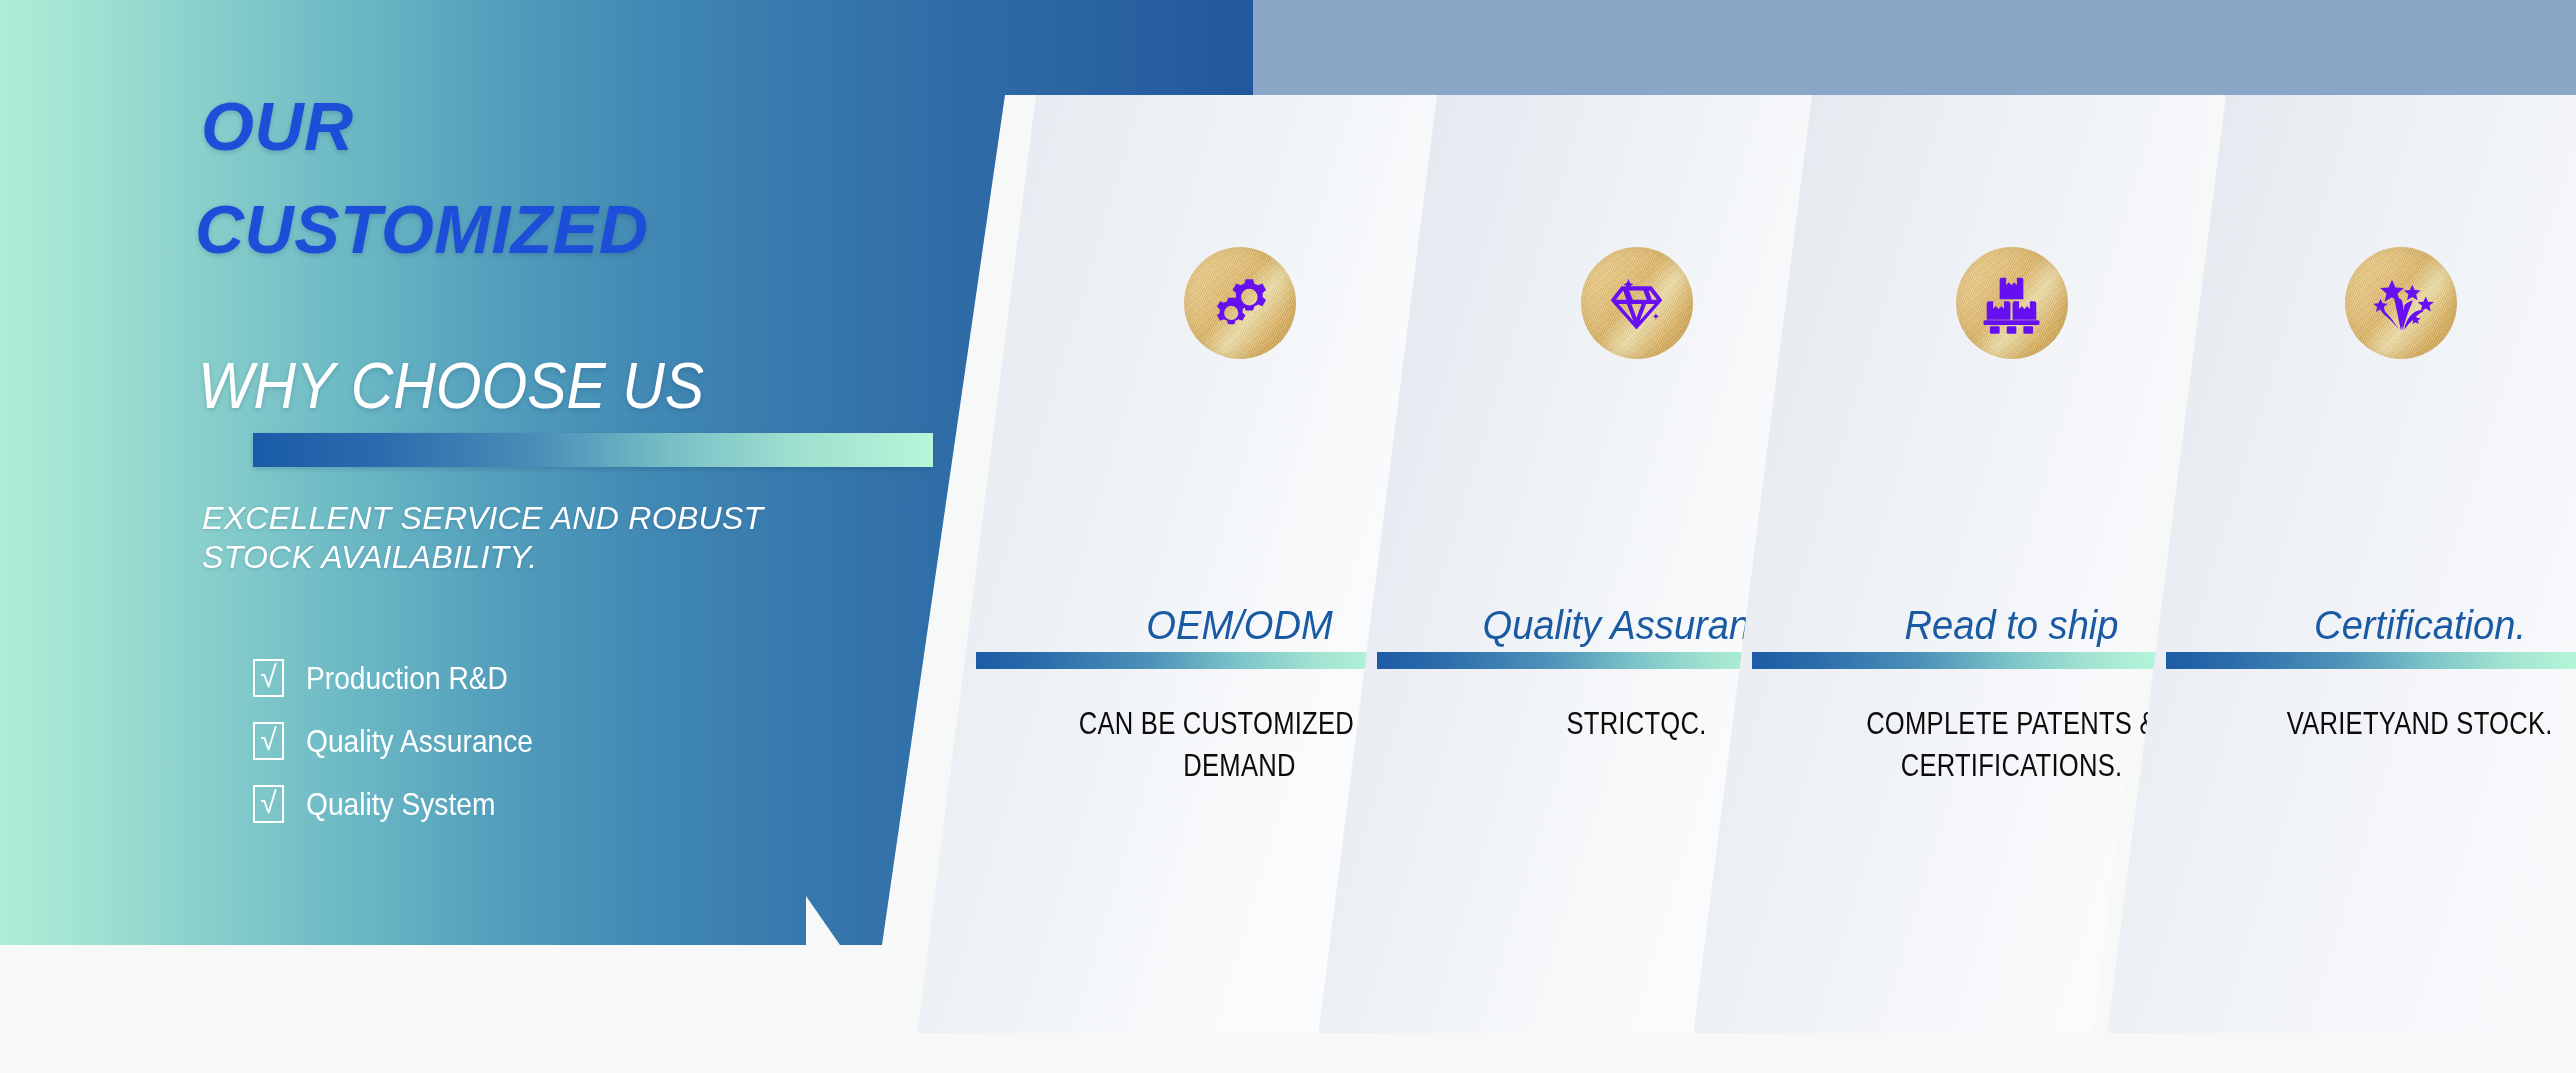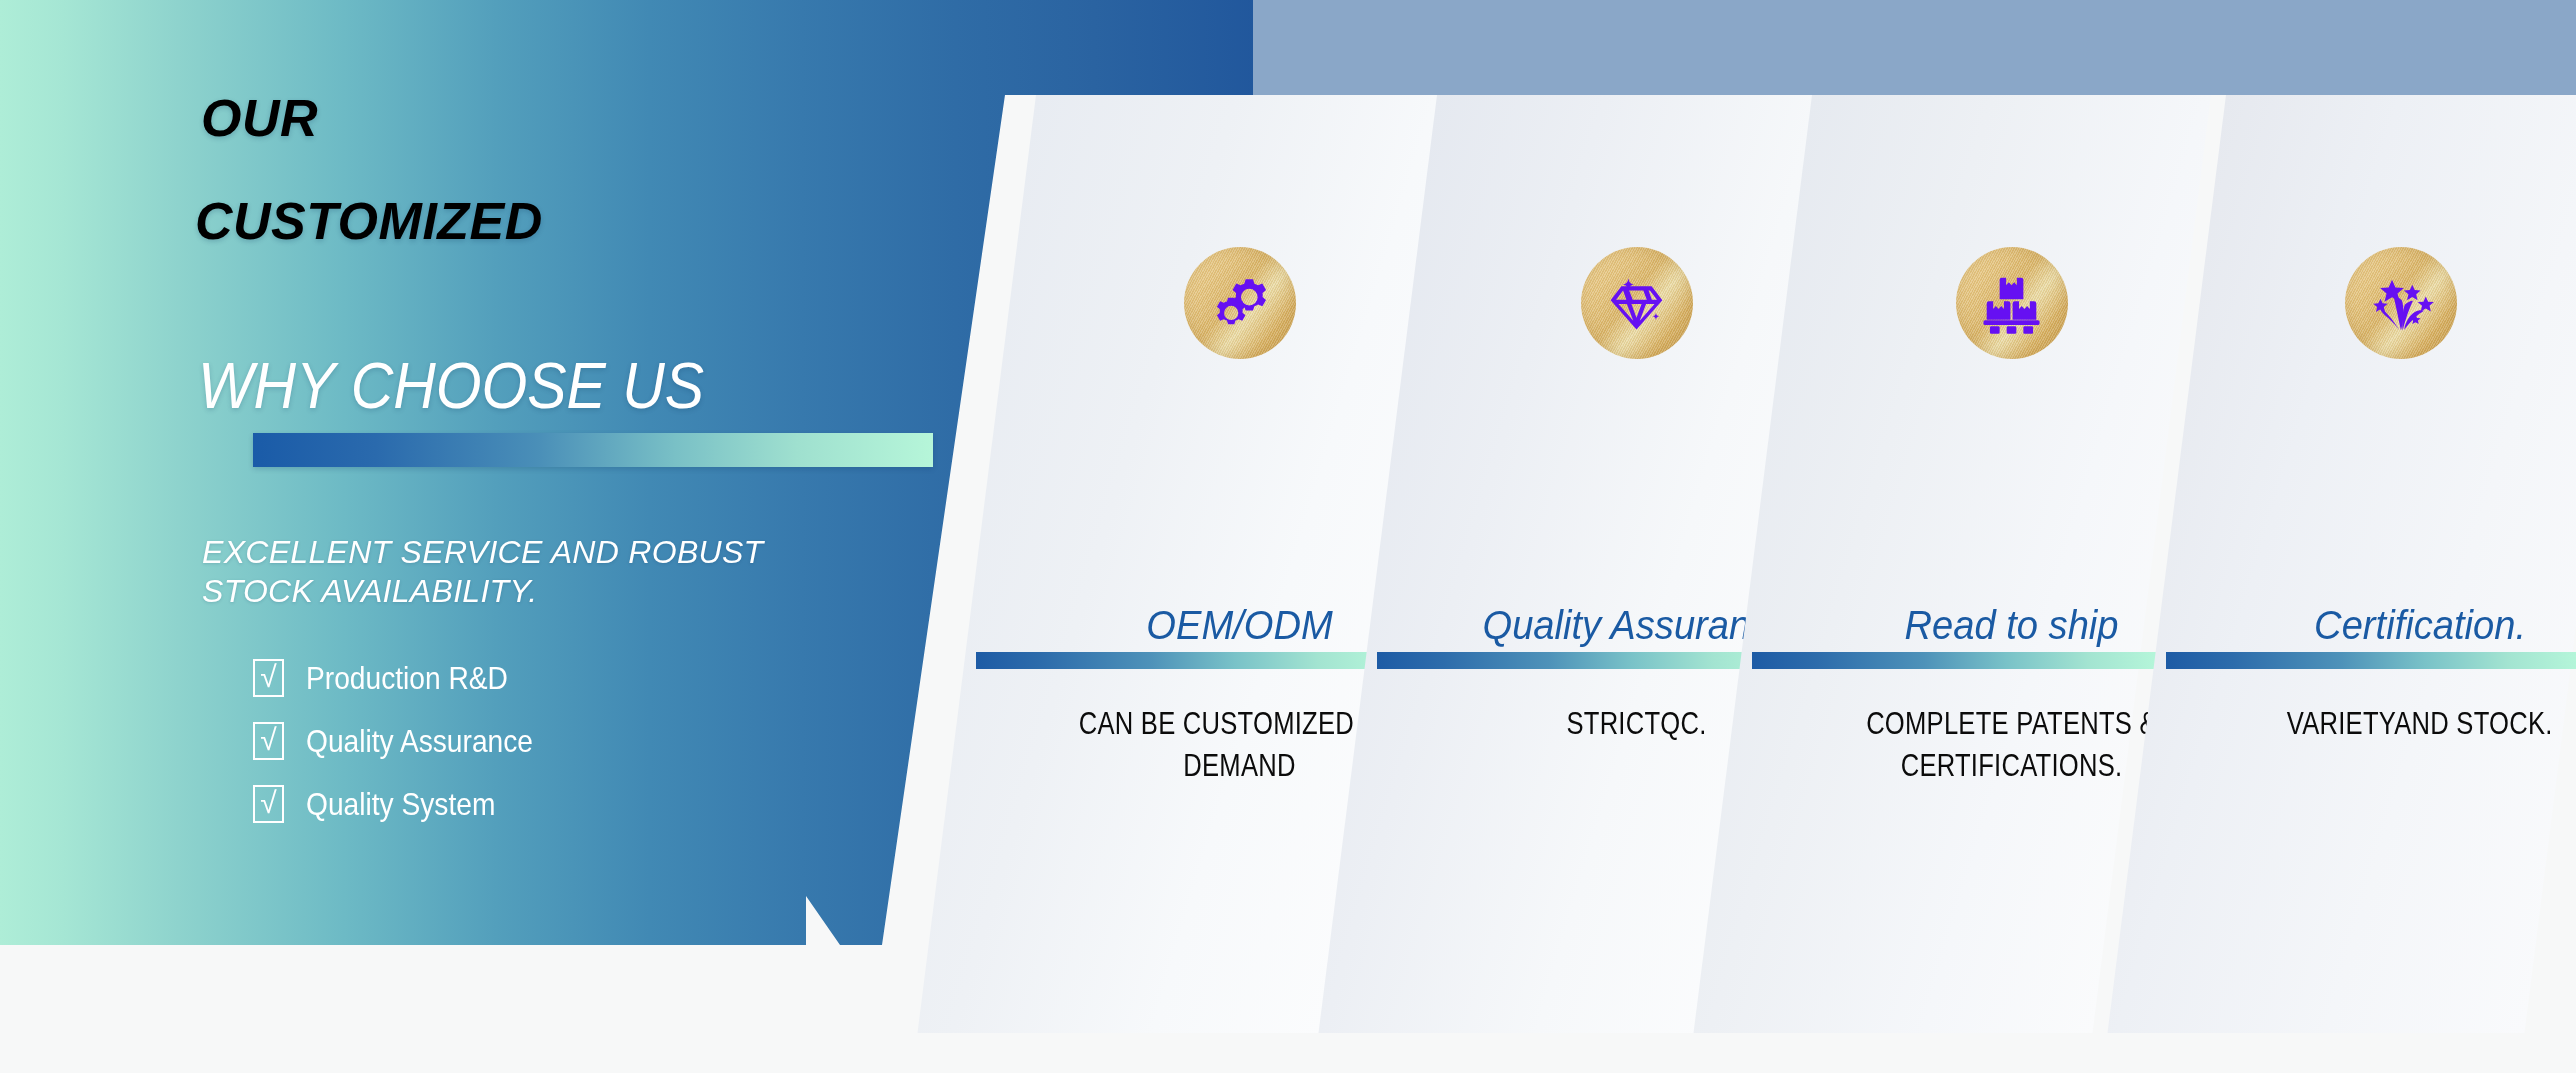--- a/index.html
+++ b/index.html
@@ -33,25 +33,25 @@
        806px 896px,
        806px 945px,
        0 945px
     );
   }
 
   
   .hero-text{ position:absolute; left:0; top:0; width:1030px; height:945px; }
 
   .t-our, .t-strengths{
-    position:absolute; color:#000000; font-weight:bold; font-style:italic;
+    position:absolute; color:#1d4ed8; font-weight:bold; font-style:italic;
     font-family:"Liberation Sans", sans-serif;
     letter-spacing:0.5px; line-height:1;
     text-shadow:0 1.5px 5.2px rgba(10,50,90,.22);
-    font-size:52px;
+    font-size:68px;
     white-space:nowrap;
   }
   .t-our{ left:201px; top:92px; }
   .t-strengths{ left:195px; top:195px; }
 
   .t-why{
     position:absolute; left:198px; top:354px;
     color:#ffffff; font-style:italic; font-weight:500;
     font-size:64px; line-height:1; white-space:nowrap;
     transform:scaleX(.92); transform-origin:left center;
@@ -61,21 +61,20 @@
     position:absolute; left:253px; top:433px; width:680px; height:34px;
     background:linear-gradient(90deg,#1a5ba8 0%, #2a6aad 18%, #4a8fb8 42%,
                #79c0c6 62%, #9fe0cf 80%, #b6f6d9 100%);
     box-shadow:0 2.1px 5.2px rgba(12,50,95,.20);
   }
   .t-tagline{
     position:absolute; left:202px; top:499px; width:680px;
     color:#ffffff; font-style:italic; font-weight:500;
     font-size:32px; line-height:1.22; letter-spacing:0.3px;
     text-shadow:0 1px 3.1px rgba(10,50,90,.18);
-    margin-top:34px;
   }
 
   
   .checklist{ position:absolute; left:253px; top:659px; width:618px; }
   .check-item{ display:flex; align-items:center; margin-bottom:25px; }
   .check-box{
     width:31px; height:38px; border:2.6px solid #ffffff;
     position:relative; flex:0 0 auto; margin-right:21.6px;
   }
   .check-box .tick{

